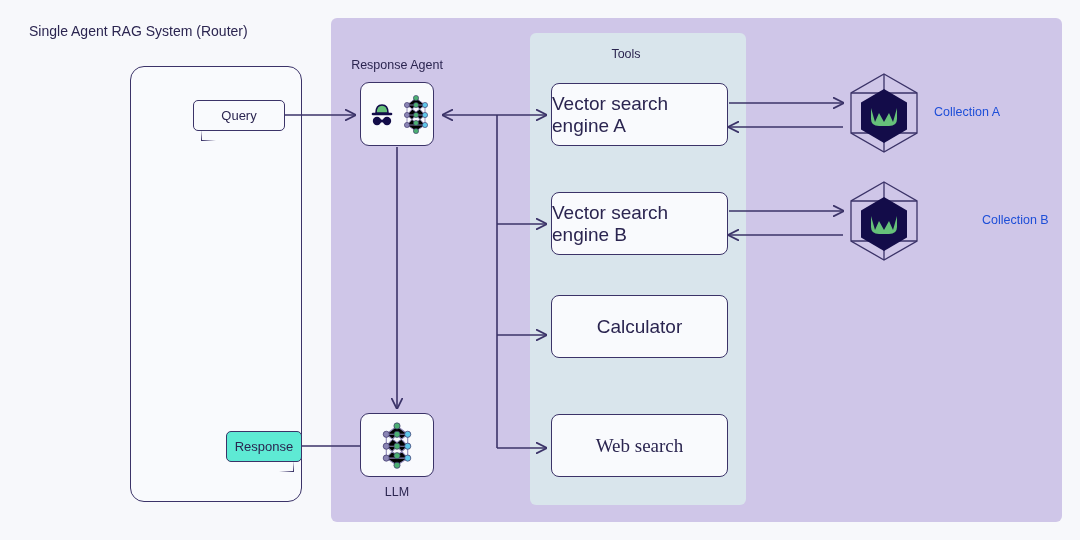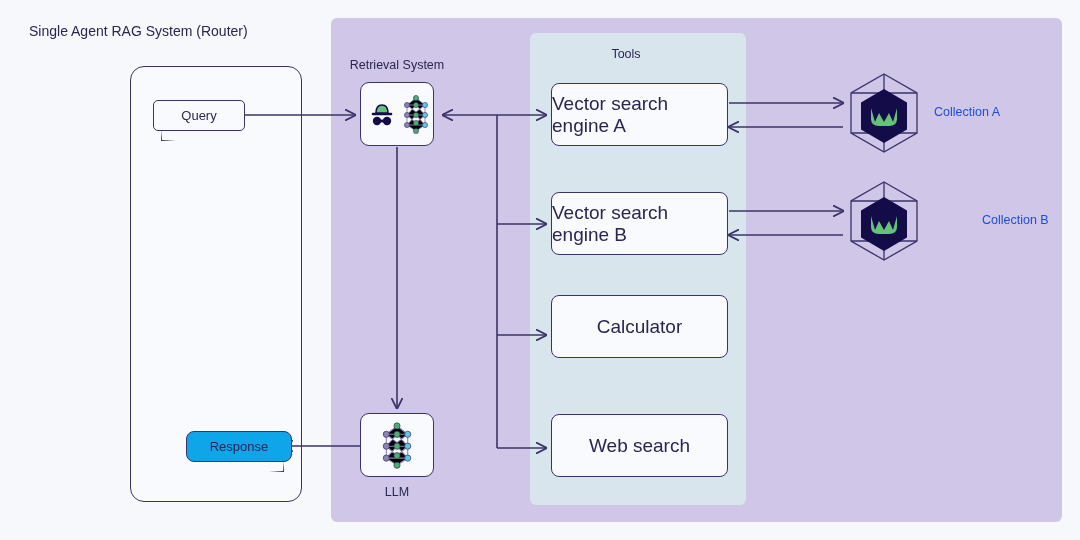--- a/index.html
+++ b/index.html
@@ -91,21 +91,21 @@
     box-sizing: border-box;
     display: flex;
     align-items: center;
     justify-content: center;
     font-size: 19px;
     color: #2b2550;
   }
   .tool-1 { top: 83px; }
   .tool-2 { top: 192px; }
   .tool-3 { top: 295px; }
-  .tool-4 { top: 414px; }
+  .tool-4 { top: 414px; font-family: Liberation Serif, serif; }
 
   
   .node-box {
     position: absolute;
     width: 74px;
     height: 64px;
     background: #f9fafd;
     border: 1.8px solid #3b3368;
     border-radius: 9px;
     box-sizing: border-box;
@@ -121,40 +121,40 @@
   .bubble {
     position: absolute;
     box-sizing: border-box;
     border: 1.6px solid #3b3368;
     border-radius: 5px;
     display: flex;
     align-items: center;
     justify-content: center;
     font-size: 13px;
     color: #2b2550;
+    margin-left: 40px;
   }
   .bubble-query {
     left: 153px; top: 100px;
     width: 92px; height: 31px;
     background: #f9fafd;
   }
   .bubble-query .tail {
     position: absolute;
     left: 7px; bottom: -11px;
     width: 0; height: 0;
     border-left: 1.6px solid #3b3368;
     border-bottom: 1.6px solid #3b3368;
     border-top: 10px solid transparent;
     border-right: 14px solid transparent;
   }
   .bubble-response {
     left: 186px; top: 431px;
-    width: 106px; height: 31px;
-    background: #0ea5e9;
-    border-radius: 8px;
+    width: 76px; height: 31px;
+    background: #5eead4;
   }
   .bubble-response .tail {
     position: absolute;
     right: 7px; bottom: -11px;
     width: 0; height: 0;
     border-right: 1.6px solid #3b3368;
     border-bottom: 1.6px solid #3b3368;
     border-top: 10px solid transparent;
     border-left: 14px solid transparent;
   }
@@ -208,21 +208,21 @@
       <path d="M 360 446 L 283 446" marker-end="url(#ah)"></path>
 
       <path d="M 729 103 L 843 103" marker-end="url(#ah)"></path>
       <path d="M 843 127 L 729 127" marker-end="url(#ah)"></path>
 
       <path d="M 729 211 L 843 211" marker-end="url(#ah)"></path>
       <path d="M 843 235 L 729 235" marker-end="url(#ah)"></path>
     </g>
   </svg>
 
-  <div class="caption caption-retrieval">Retrieval System</div>
+  <div class="caption caption-retrieval">Response Agent</div>
   <div class="caption caption-tools">Tools</div>
   <div class="caption caption-llm">LLM</div>
 
   <div class="bubble bubble-query">
     <span>Query</span>
     <span class="tail"></span>
   </div>
 
   <div class="bubble bubble-response">
     <span>Response</span>

